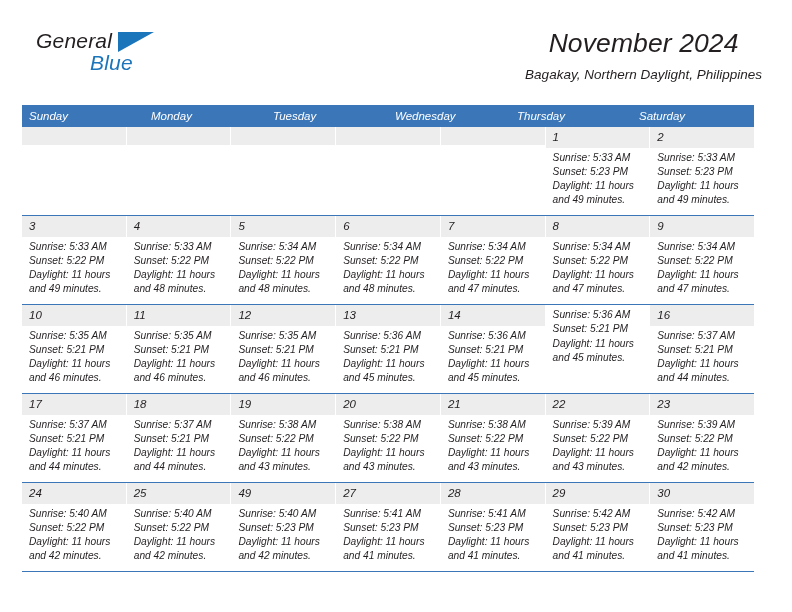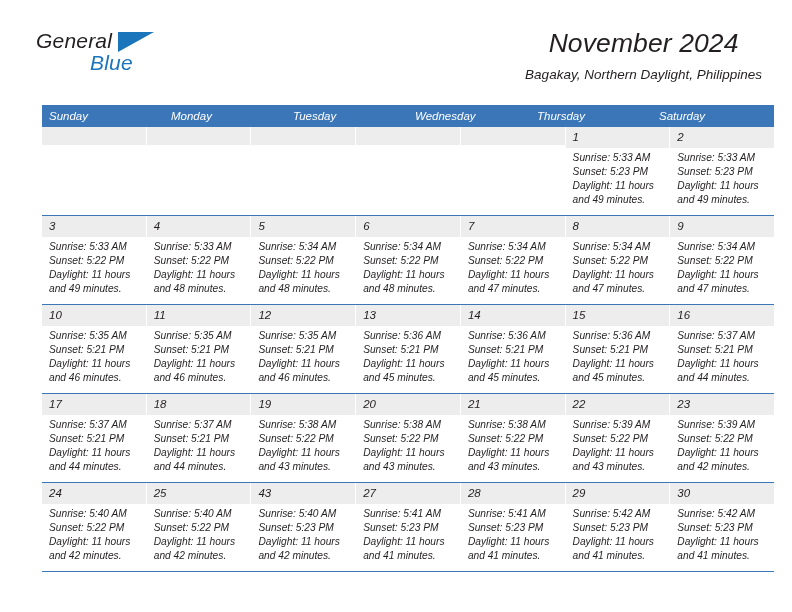--- a/index.html
+++ b/index.html
@@ -81,21 +81,21 @@
   .cal-subtitle {
     margin-top: 9px;
     font-size: 13.5px;
     color: #231f20;
     line-height: 1.15;
   }
 
   
   .calendar {
     position: absolute;
-    left: 42px;
+    left: 22px;
     top: 105px;
     width: 732px;
   }
   .weekday-row {
     display: flex;
     background: #3a76b8;
   }
   .weekday {
     flex: 1 1 0;
     color: #ffffff;
@@ -318,21 +318,20 @@
           <div class="day-cell">
             <div class="day-number">14</div>
             <div class="day-info">
               <div>Sunrise: 5:36 AM</div>
               <div>Sunset: 5:21 PM</div>
               <div>Daylight: 11 hours</div>
               <div>and 45 minutes.</div>
             </div>
           </div>
           <div class="day-cell">
-            <div class="day-number">15</div>
             <div class="day-info">
               <div>Sunrise: 5:36 AM</div>
               <div>Sunset: 5:21 PM</div>
               <div>Daylight: 11 hours</div>
               <div>and 45 minutes.</div>
             </div>
           </div>
           <div class="day-cell">
             <div class="day-number">16</div>
             <div class="day-info">
@@ -421,21 +420,21 @@
           <div class="day-cell">
             <div class="day-number">25</div>
             <div class="day-info">
               <div>Sunrise: 5:40 AM</div>
               <div>Sunset: 5:22 PM</div>
               <div>Daylight: 11 hours</div>
               <div>and 42 minutes.</div>
             </div>
           </div>
           <div class="day-cell">
-            <div class="day-number">43</div>
+            <div class="day-number">49</div>
             <div class="day-info">
               <div>Sunrise: 5:40 AM</div>
               <div>Sunset: 5:23 PM</div>
               <div>Daylight: 11 hours</div>
               <div>and 42 minutes.</div>
             </div>
           </div>
           <div class="day-cell">
             <div class="day-number">27</div>
             <div class="day-info">

